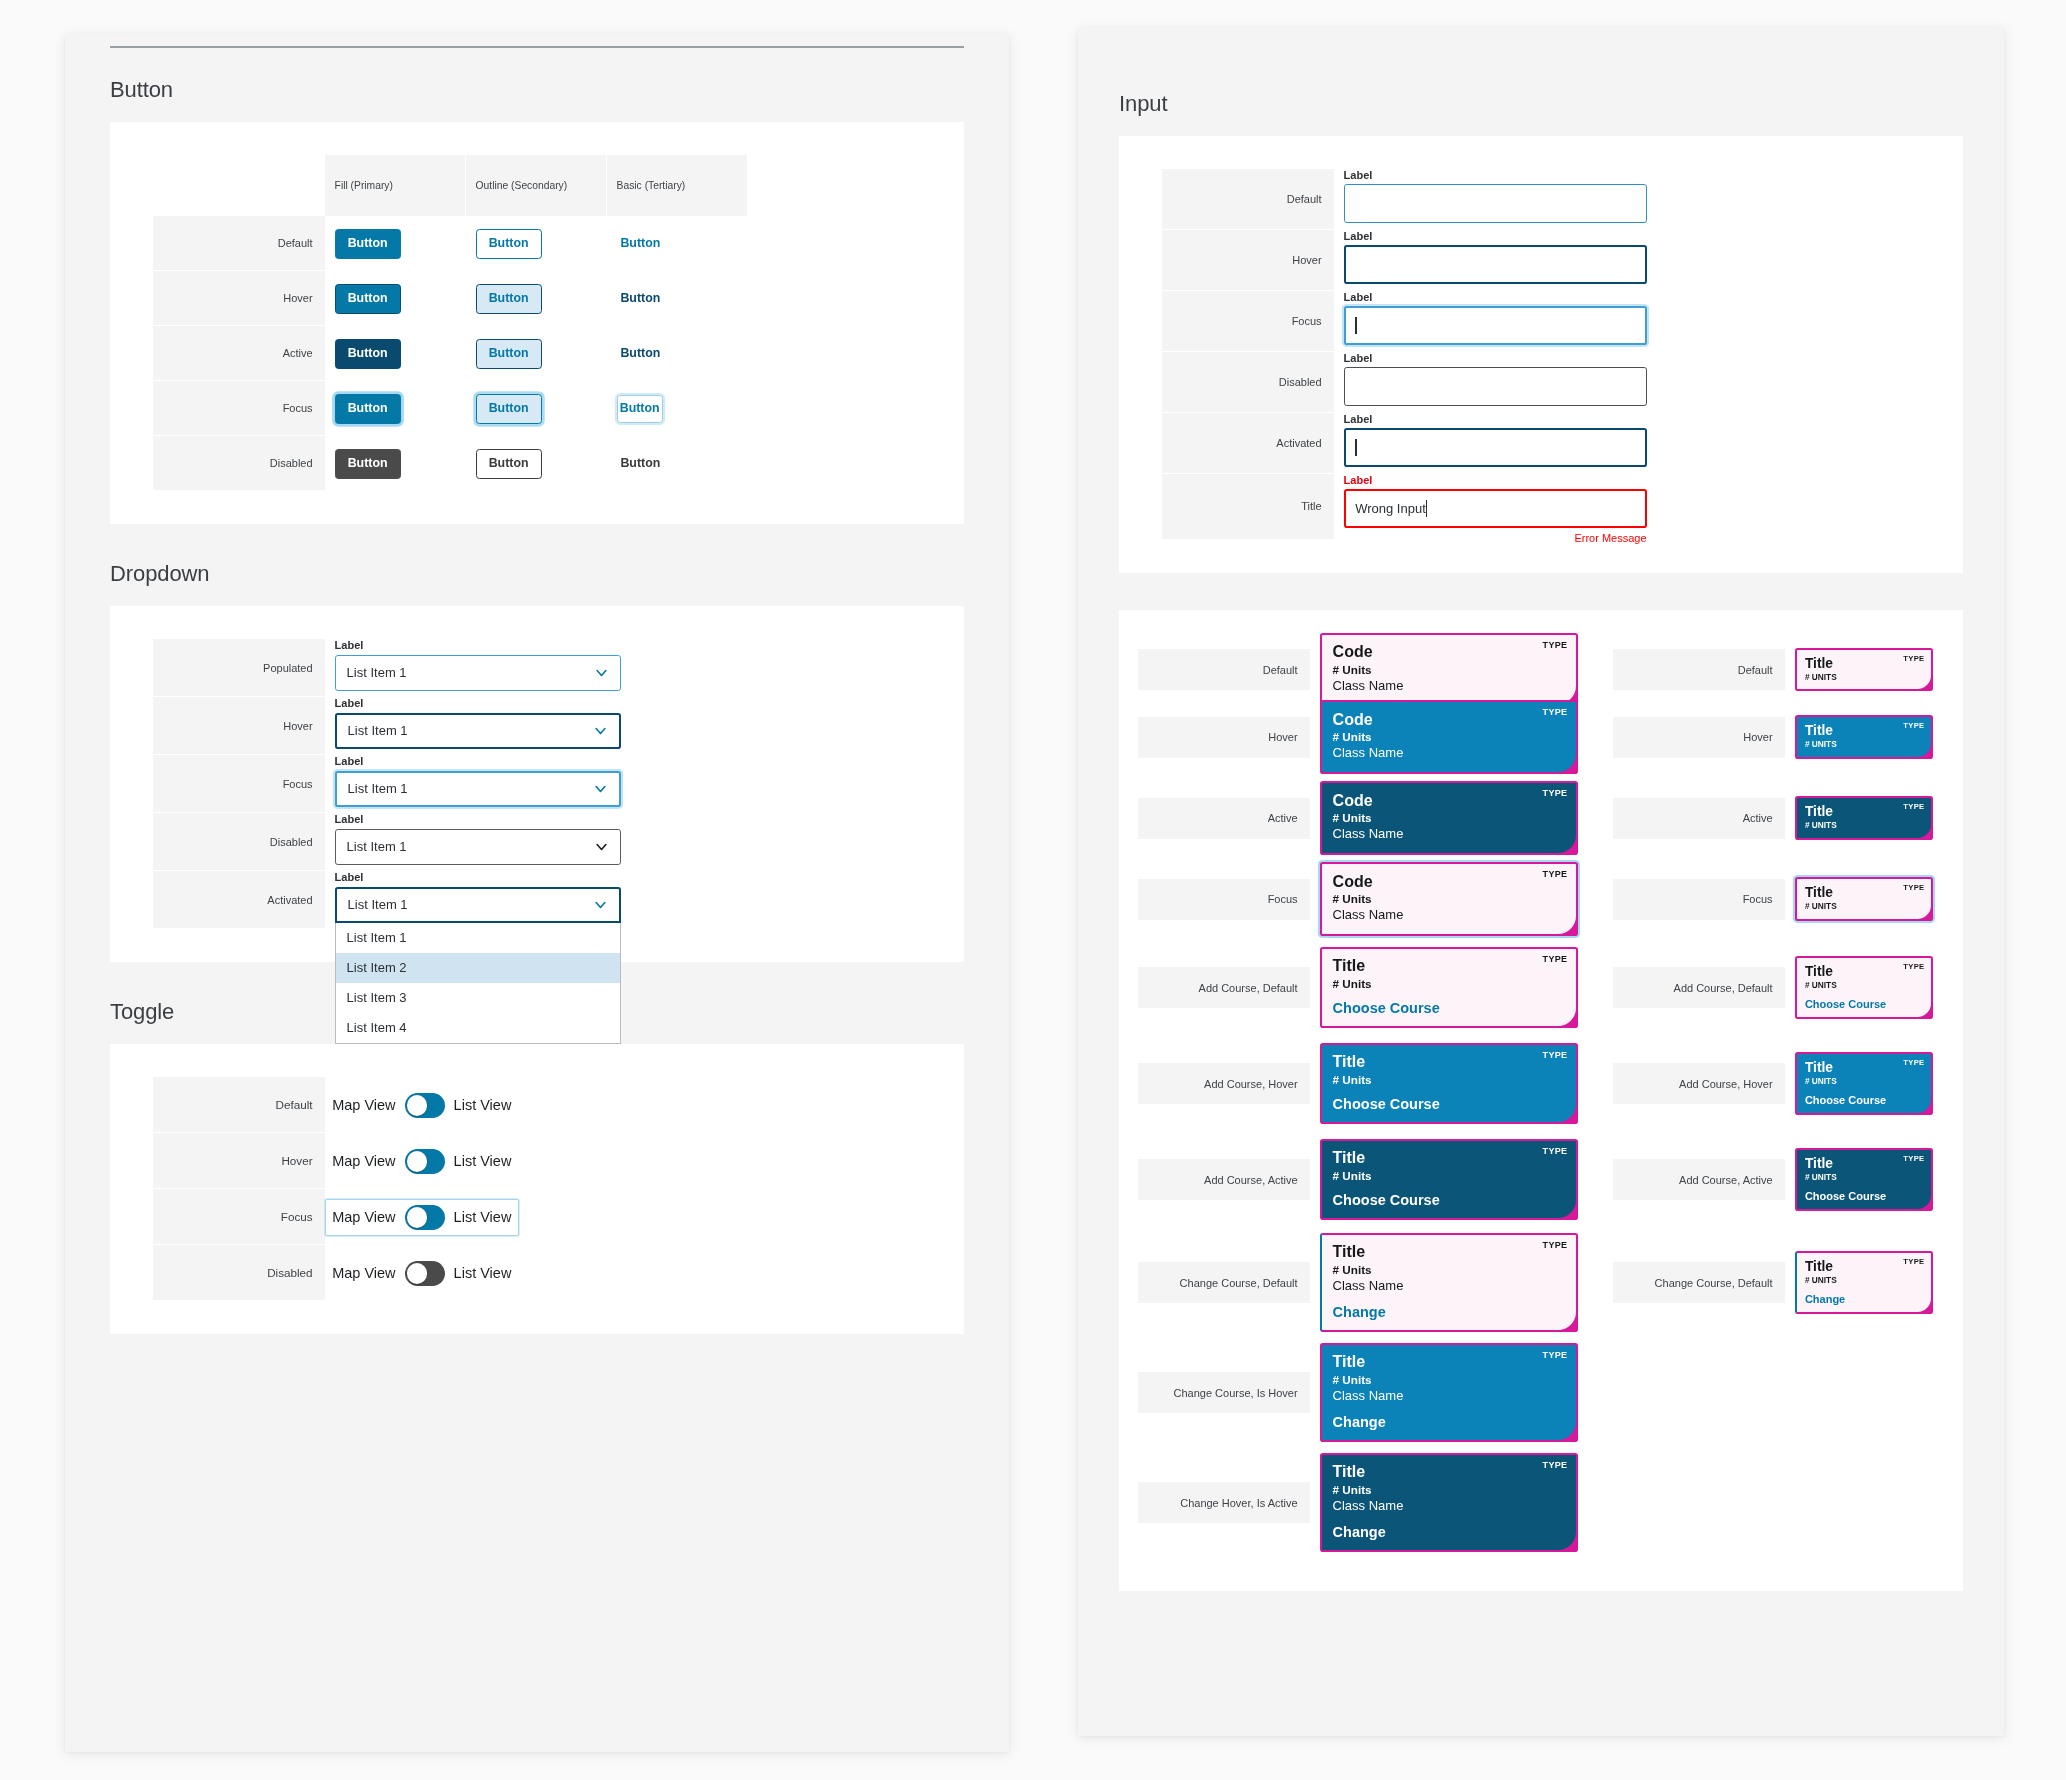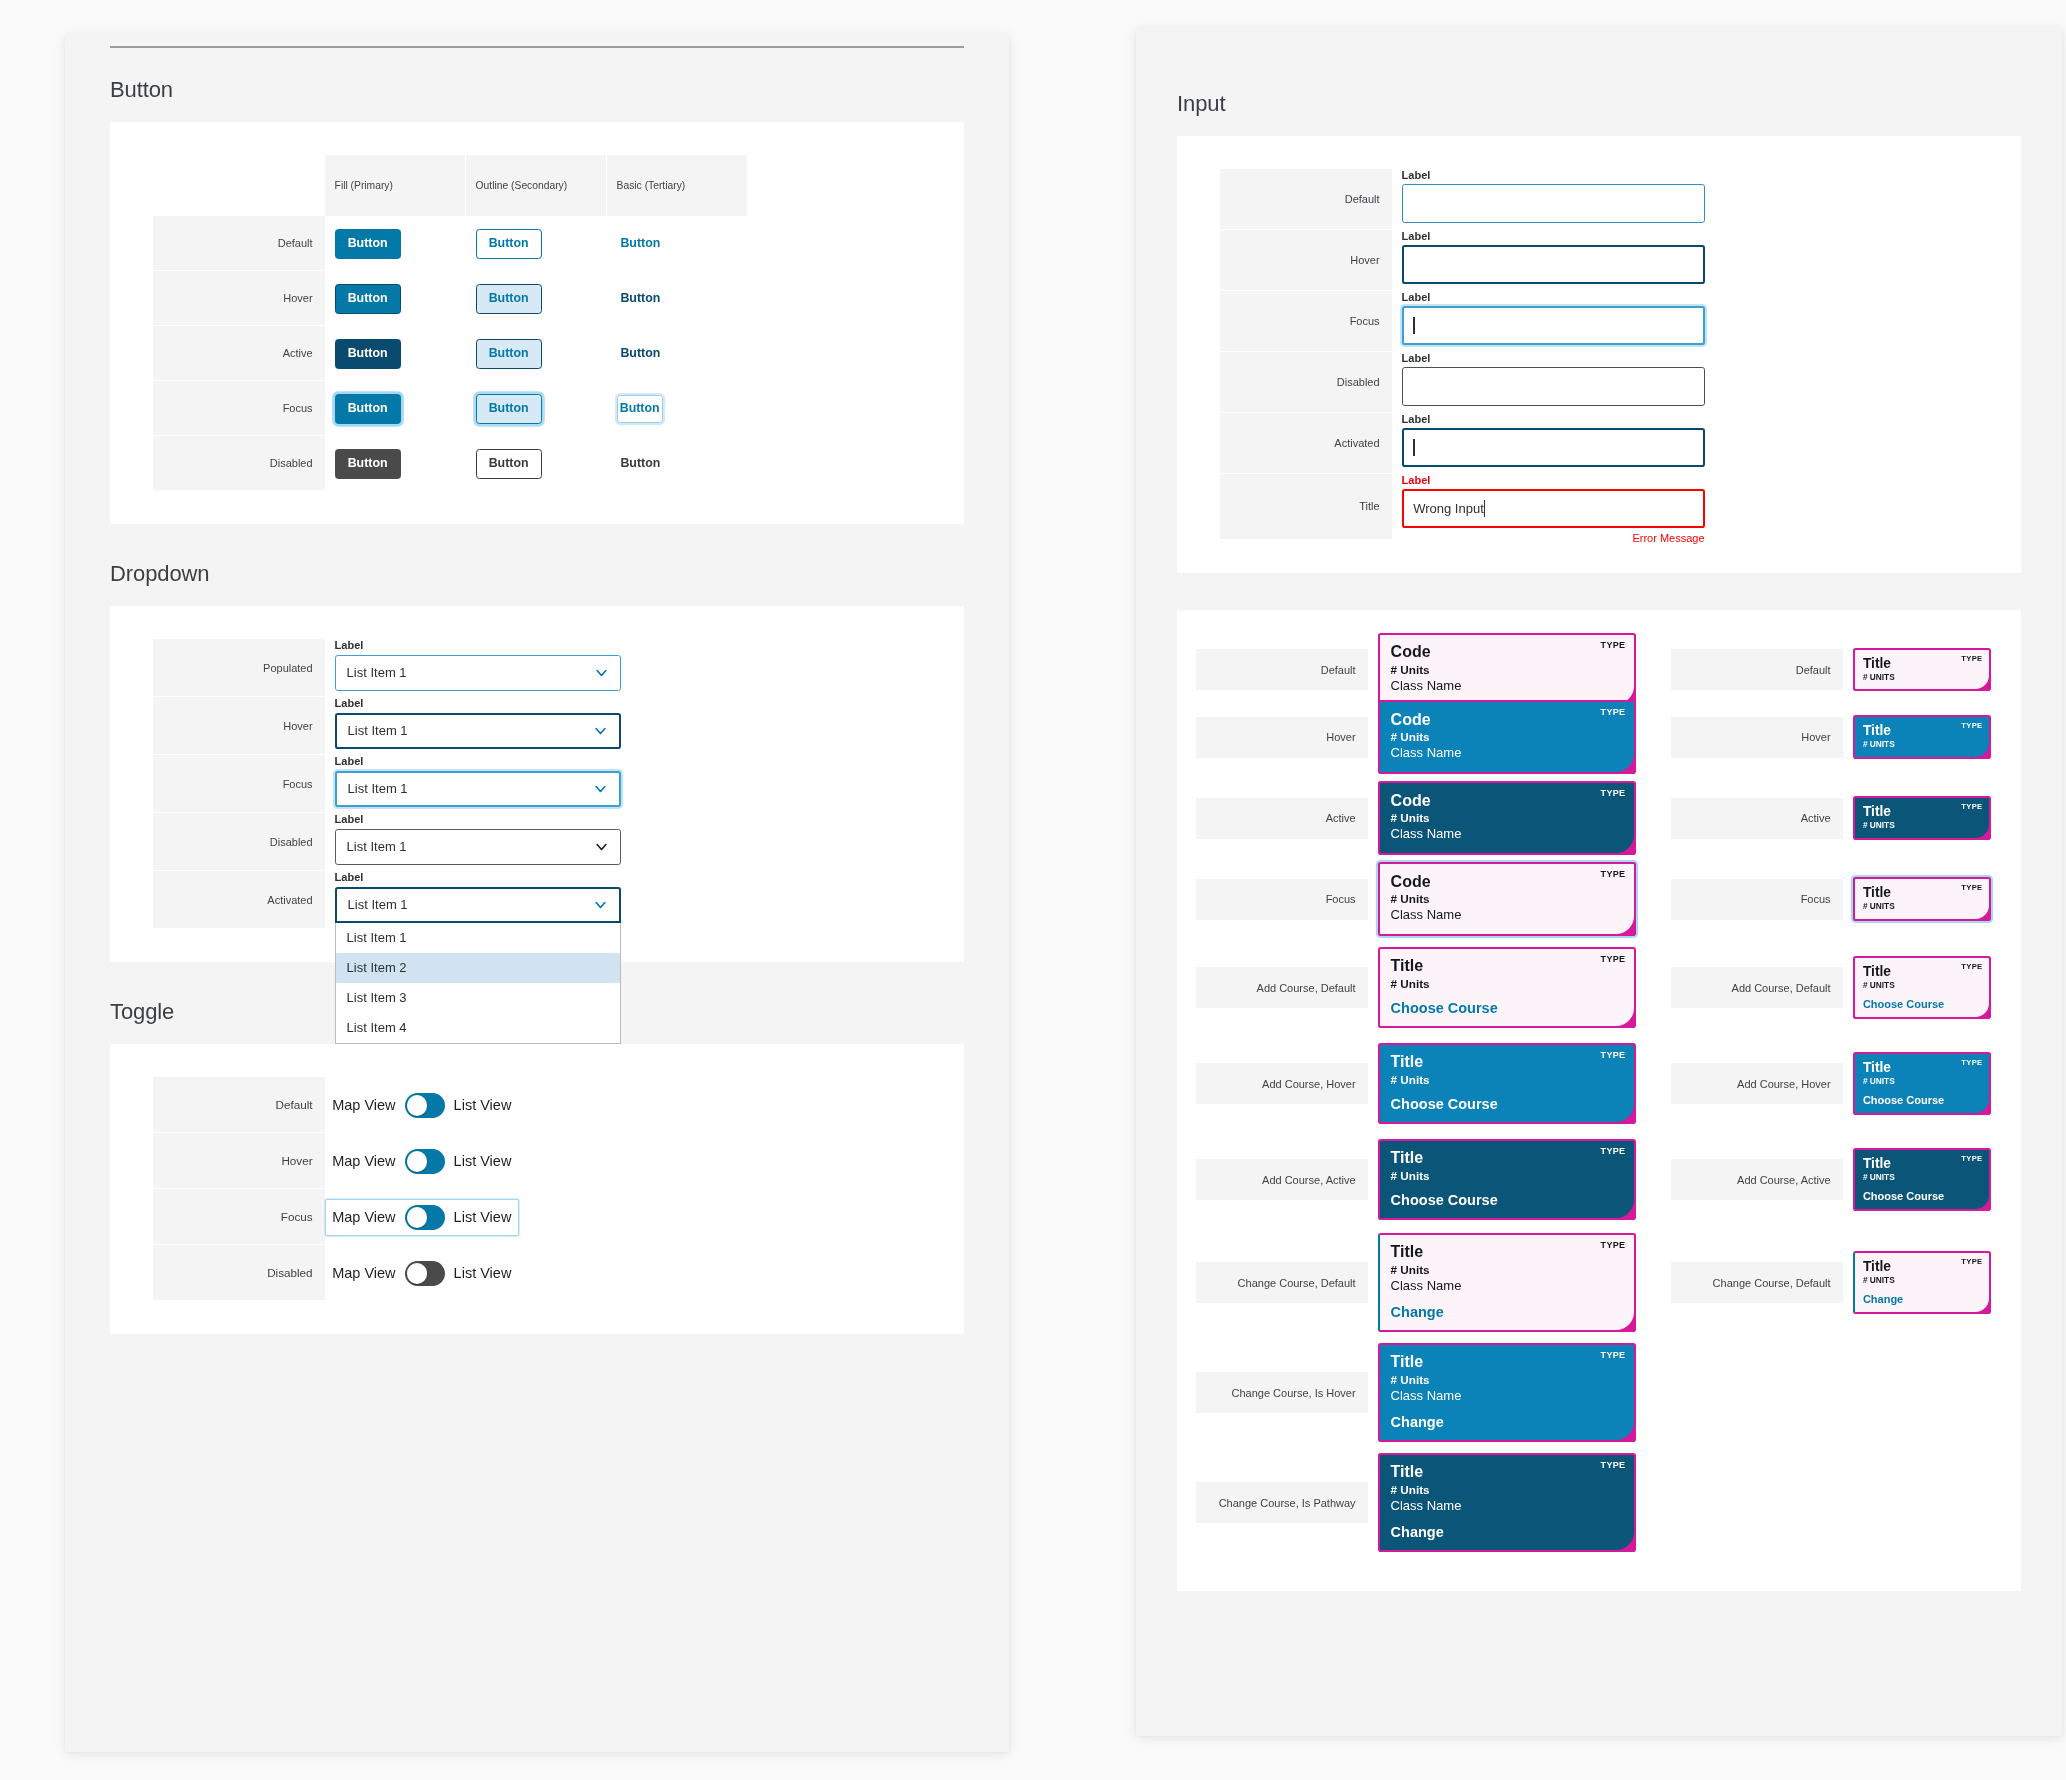--- a/index.html
+++ b/index.html
@@ -11,21 +11,21 @@
   }
   .page { position: relative; width: 2066px; height: 1780px; }
 
   
   .panel {
     position: absolute;
     background: #f4f4f4;
     box-shadow: 0 2.1px 12.4px rgba(0,0,0,0.09), 0 0.7px 2.8px rgba(0,0,0,0.05);
   }
   #panel-left  { left: 65px;  top: 34px;  width: 944px; height: 1718px; }
-  #panel-right { left: 1136px; top: 27.5px;  width: 926px; height: 1708px; }
+  #panel-right { left: 1078px; top: 27.5px;  width: 926px; height: 1708px; }
 
   .panel-inner { padding: 0 45px; }
 
   
   .page-title {
     font-size: 32px; font-weight: 400; color: #3b3f44;
     letter-spacing: -0.3px;
     padding-top: 33px;
   }
   .title-rule {
@@ -720,21 +720,21 @@
                     <div class="c-title">Title</div>
                     <div class="c-units"># Units</div>
                     <div class="c-class">Class Name</div>
                     <div class="c-action">Change</div>
                   </div>
                 </div>
               </div>
             </div>
 
             <div class="pw-row" style="height:110px;">
-              <div class="plabel">Change Course, Is Pathway</div>
+              <div class="plabel">Change Hover, Is Active</div>
               <div class="pbody">
                 <div class="pcard pw-wide pv-active">
                   <div class="inner">
                     <span class="type">TYPE</span>
                     <div class="c-title">Title</div>
                     <div class="c-units"># Units</div>
                     <div class="c-class">Class Name</div>
                     <div class="c-action">Change</div>
                   </div>
                 </div>

